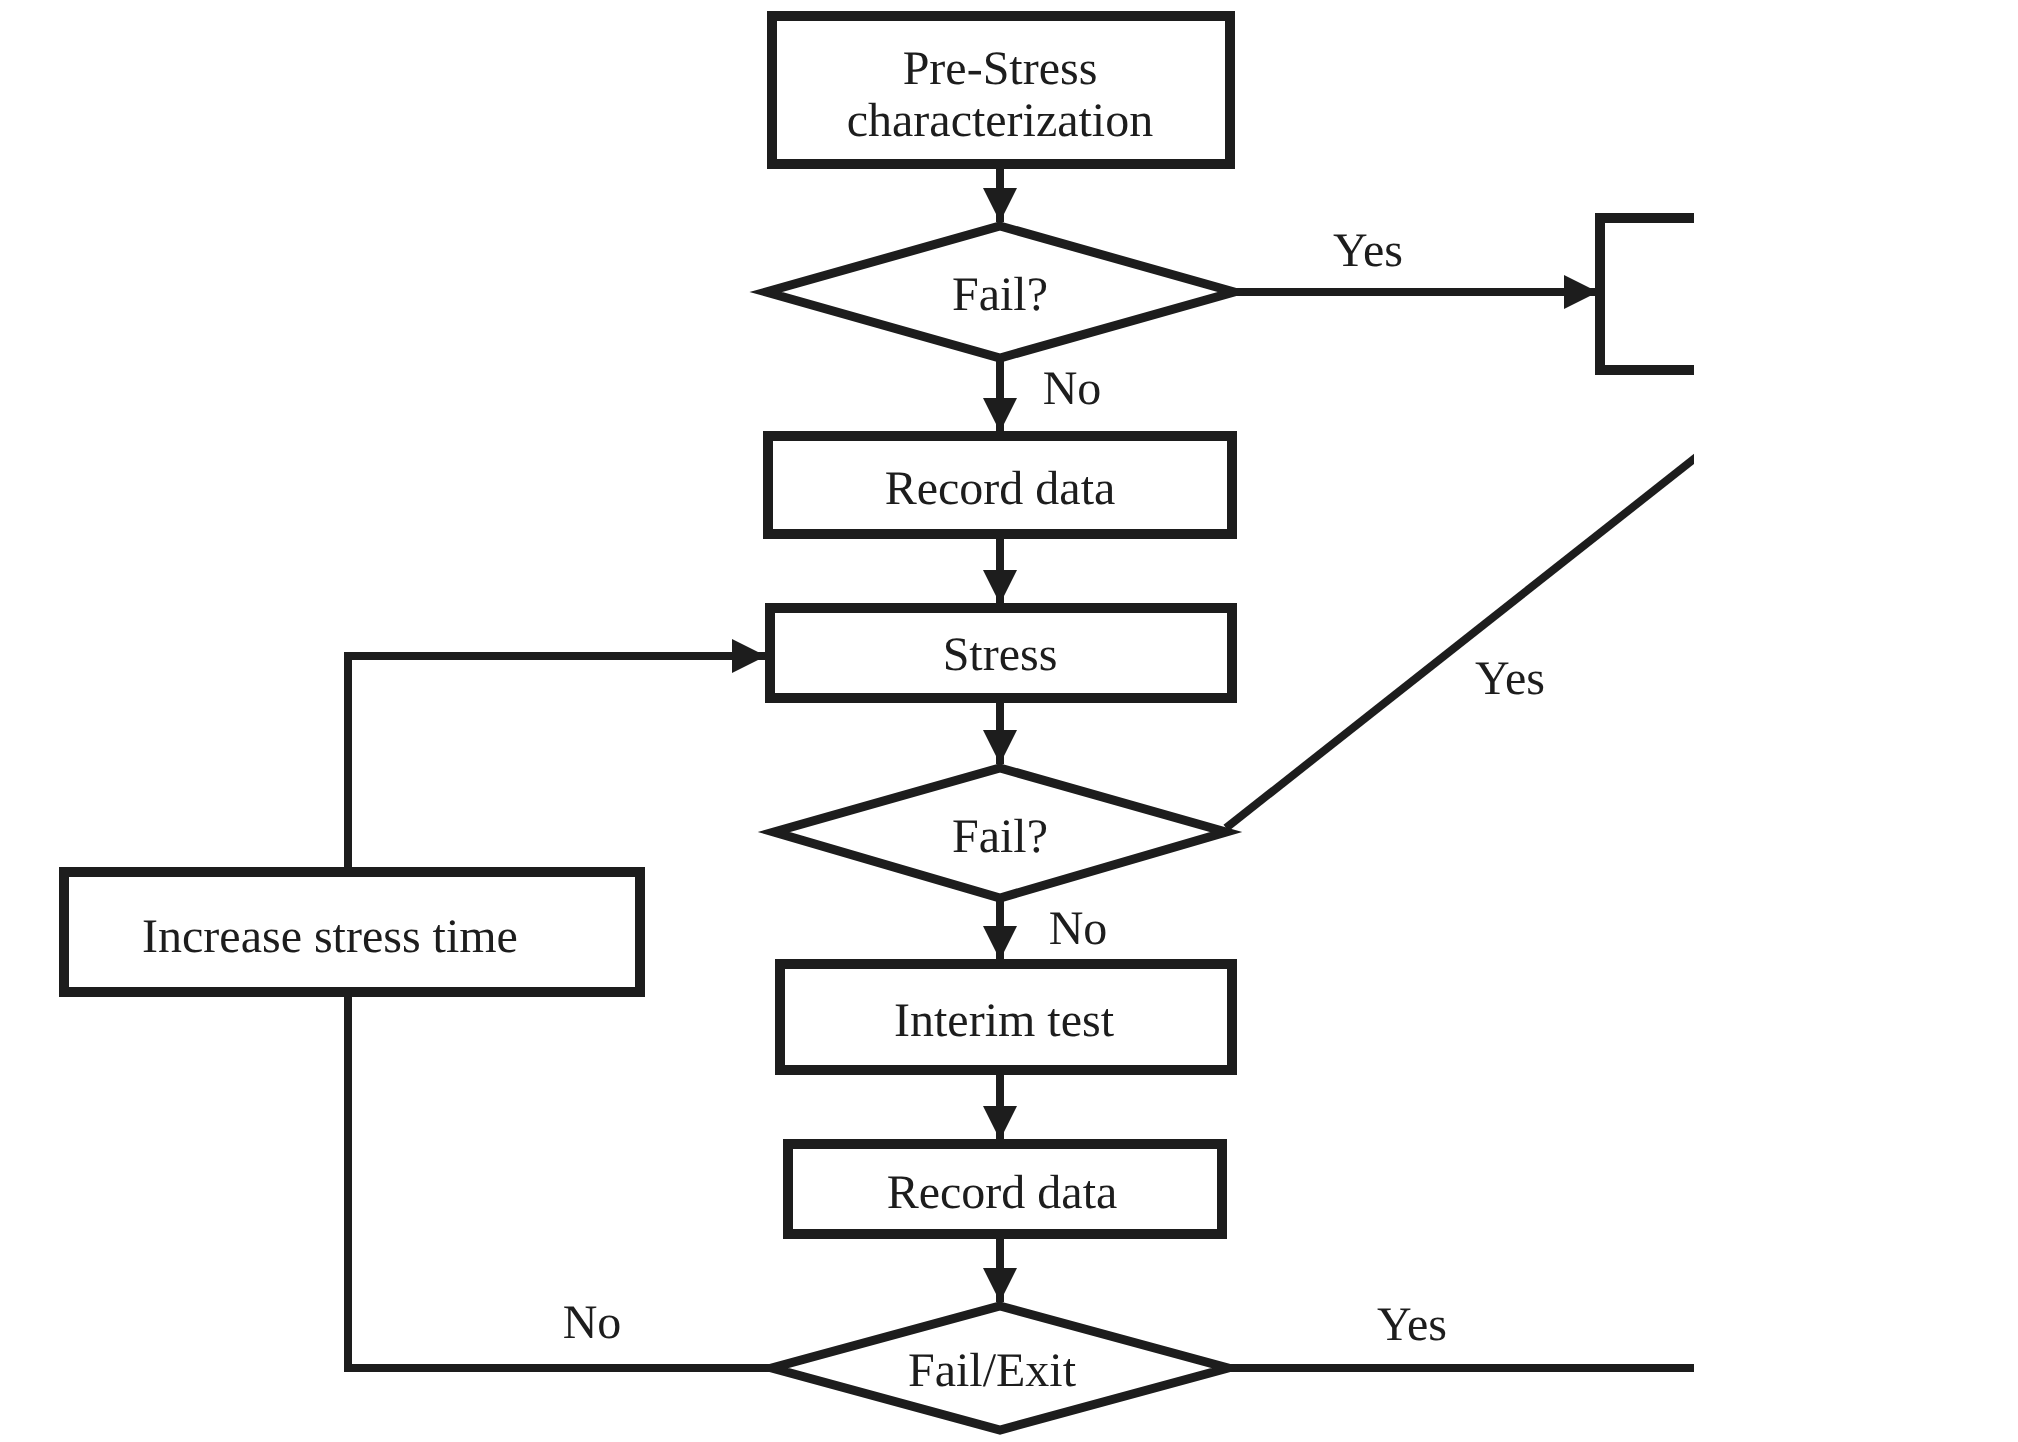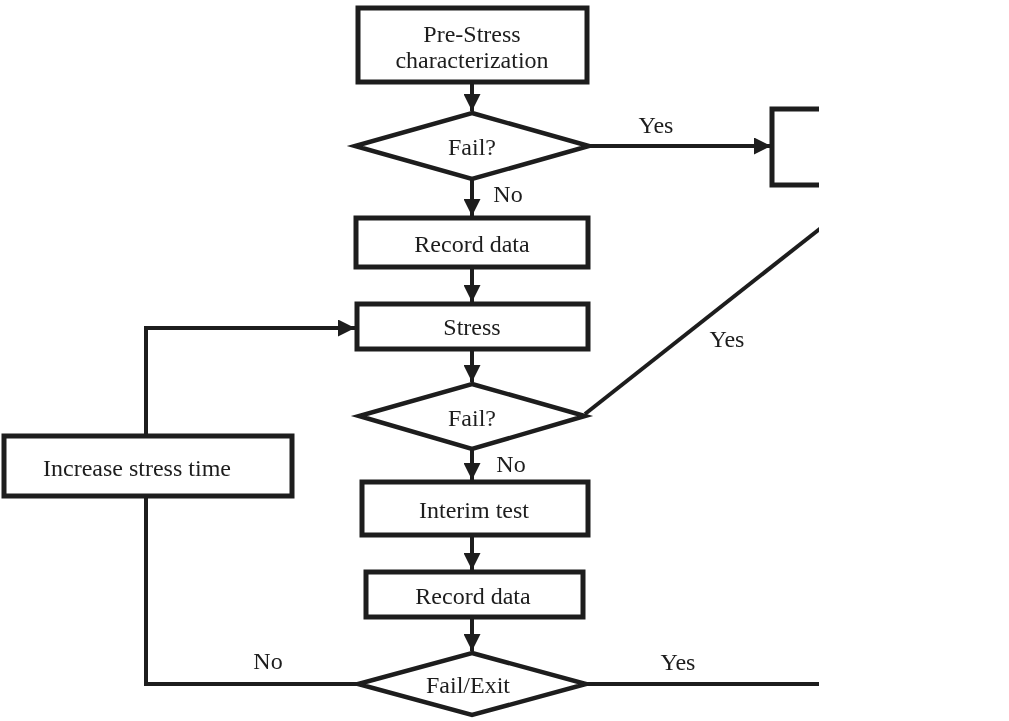--- a/index.html
+++ b/index.html
@@ -12,20 +12,21 @@
     margin: 0;
     padding: 0;
     background: var(--background);
   }
   .stage {
     width: 819px;
     height: 721px;
     background: var(--background);
     position: relative;
     overflow: hidden;
+    padding-left: 28px;
   }
   svg { display: block; }
   .node-rect {
     fill: var(--node-fill);
     stroke: var(--stroke);
     stroke-width: 5;
   }
   .node-diamond {
     fill: var(--node-fill);
     stroke: var(--stroke);

